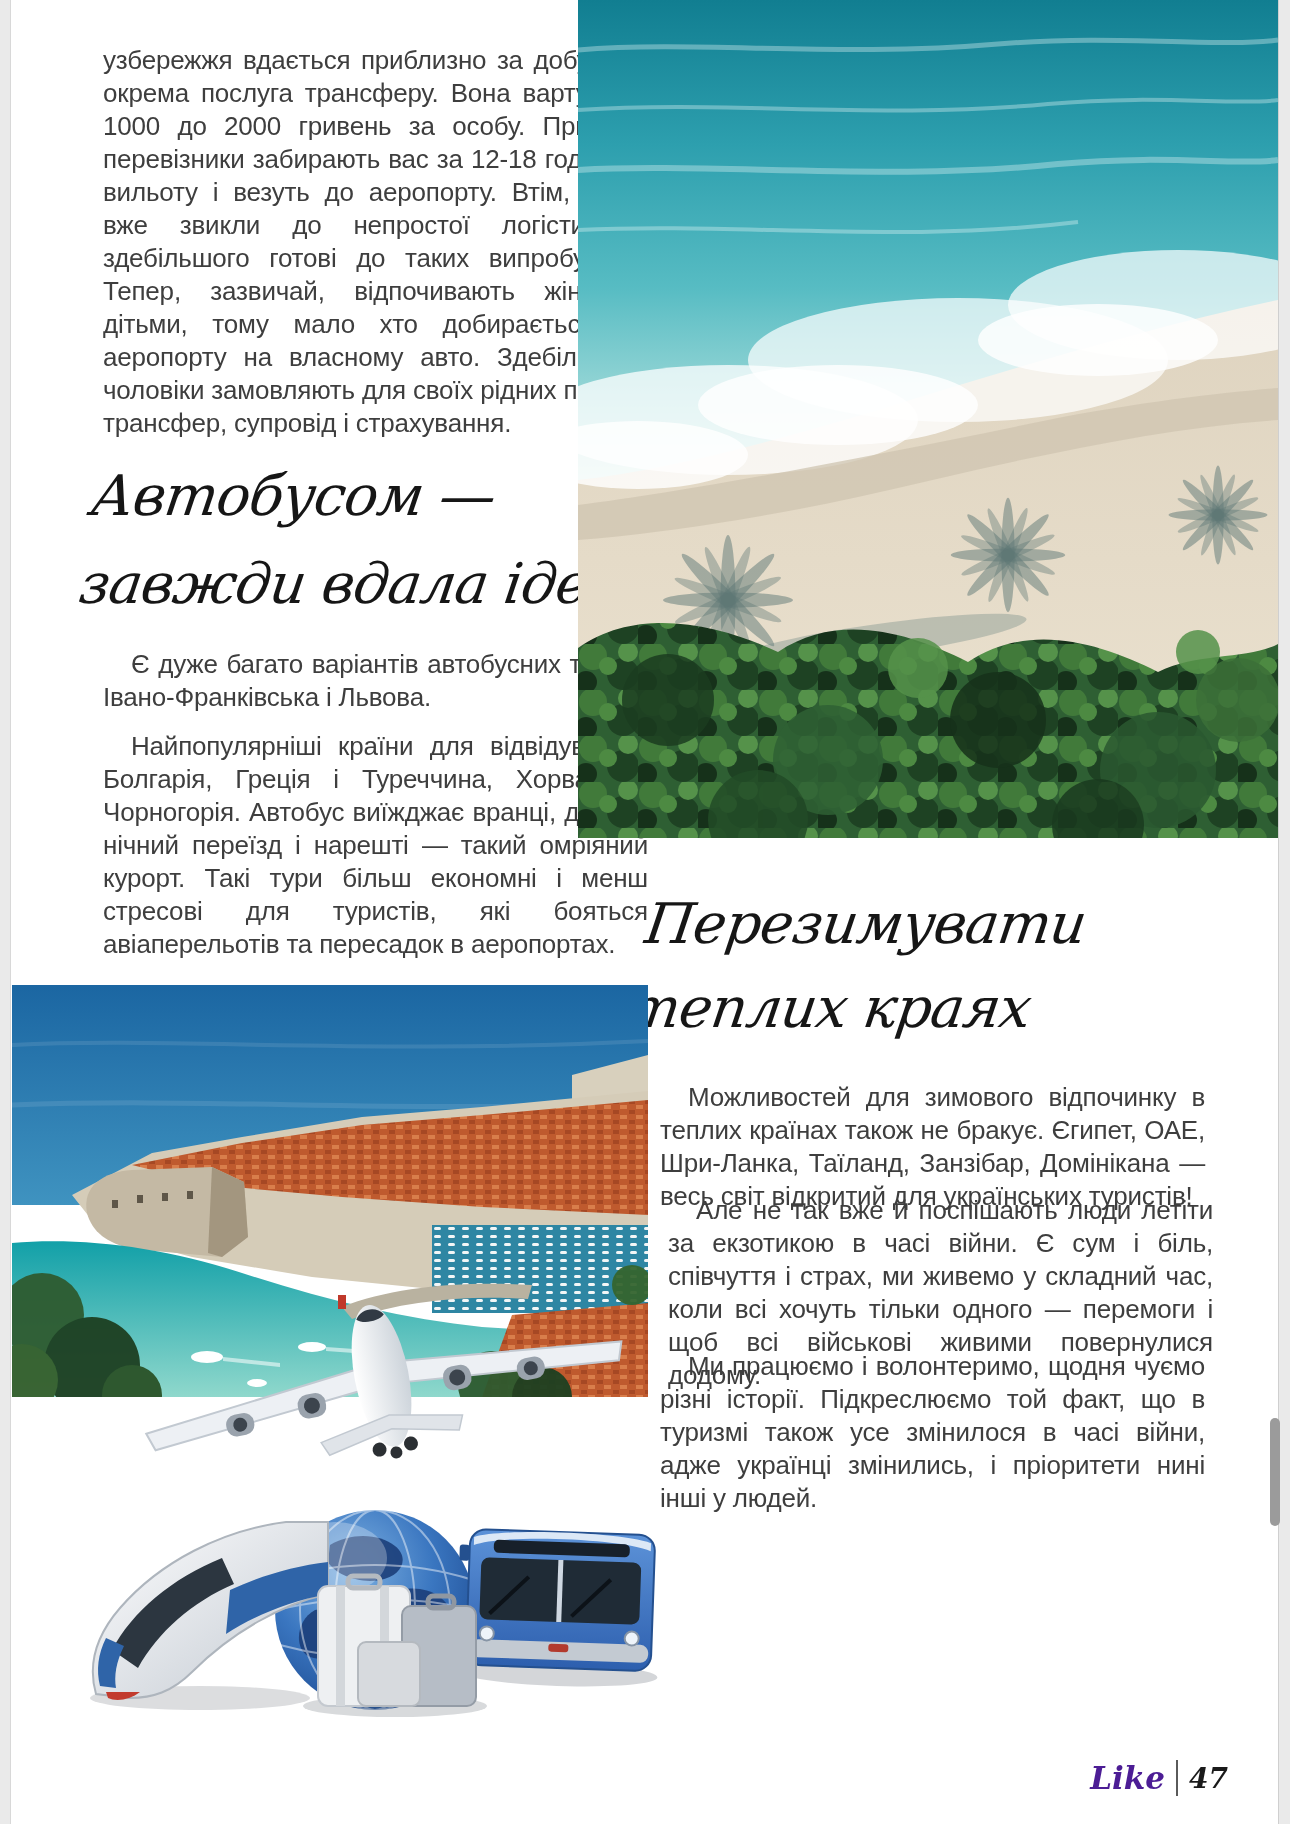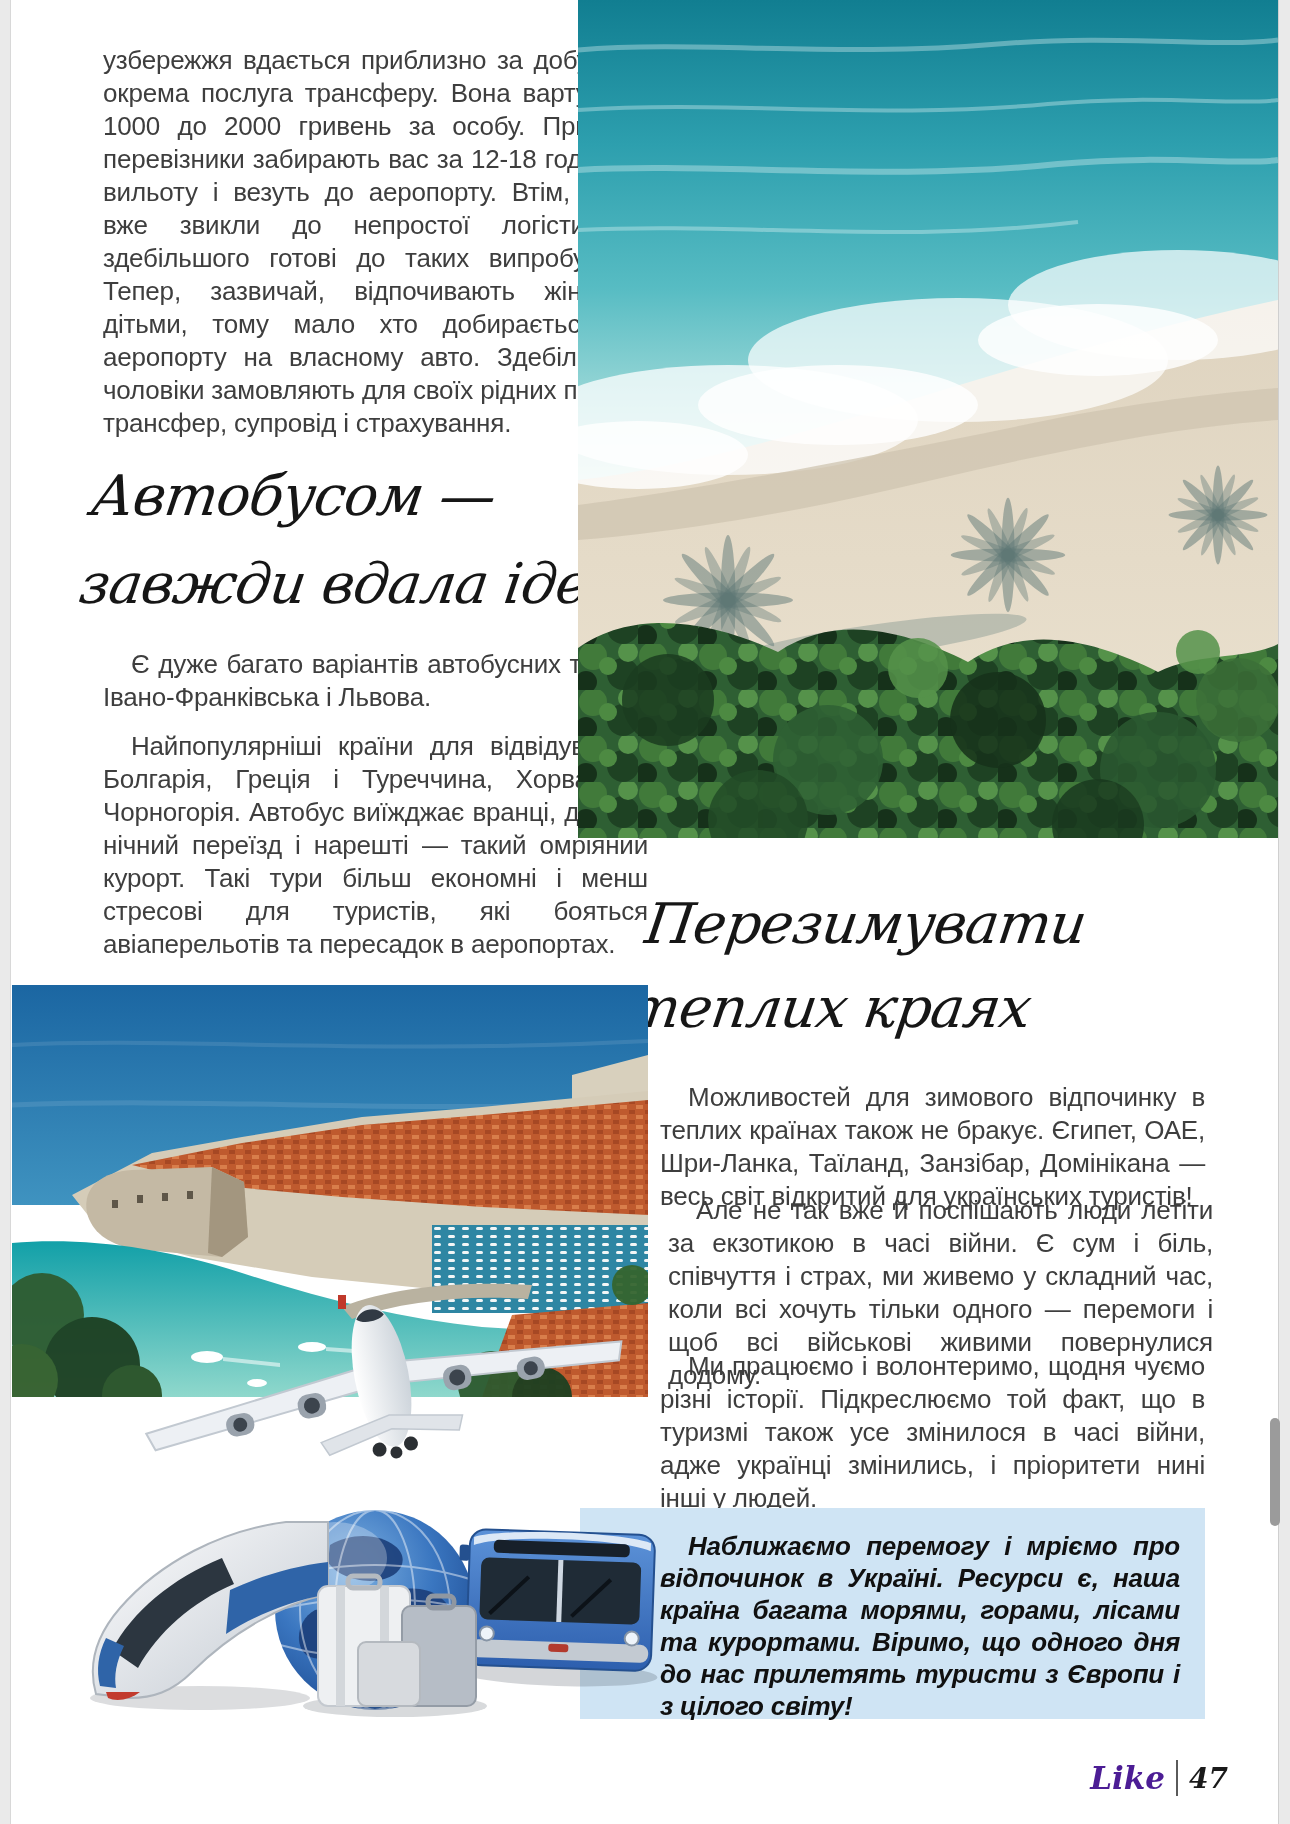--- a/index.html
+++ b/index.html
@@ -186,23 +186,20 @@
 
   <div class="script-head head2">
     <span class="l1">Перезимувати</span>
     <span class="l2">в теплих краях</span>
   </div>
 
   <p class="body-par right-col indent" style="top:1081px;margin:0;">Можливостей для зимового відпочинку в теплих країнах також не бракує. Єгипет, ОАЕ, Шри-Ланка, Таїланд, Занзібар, Домінікана — весь світ відкритий для українських туристів!</p>
   <p class="body-par right-col indent" style="top:1186px;margin:8px;">Але не так вже й поспішають люди летіти за екзотикою в часі війни. Є сум і біль, співчуття і страх, ми живемо у складний час, коли всі хочуть тільки одного — перемоги і щоб всі військові живими повернулися додому.</p>
   <p class="body-par right-col indent" style="top:1350px;margin:0;">Ми працюємо і волонтеримо, щодня чуємо різні історії. Підкреслюємо той факт, що в туризмі також усе змінилося в часі війни, адже українці змінились, і пріоритети нині інші у людей.</p>
 
-  <div class="hl-box">
-    <p>Наближаємо перемогу і мріємо про відпочинок в Україні. Ресурси є, наша країна багата морями, горами, лісами та курортами. Віримо, що одного дня до нас прилетять туристи з Європи і з цілого світу!</p>
-  </div>
 
   <div class="photo collage" aria-hidden="true">
     <svg width="600" height="430" viewBox="0 0 600 430">
       <defs>
         <radialGradient id="globeG" cx="38%" cy="30%" r="75%">
           <stop offset="0%" stop-color="#7fb2e2"></stop>
             <stop offset="55%" stop-color="#3a76c0"></stop>
           <stop offset="100%" stop-color="#1f4d94"></stop>
         </radialGradient>
         <linearGradient id="busG" x1="0" y1="0" x2="0" y2="1">

